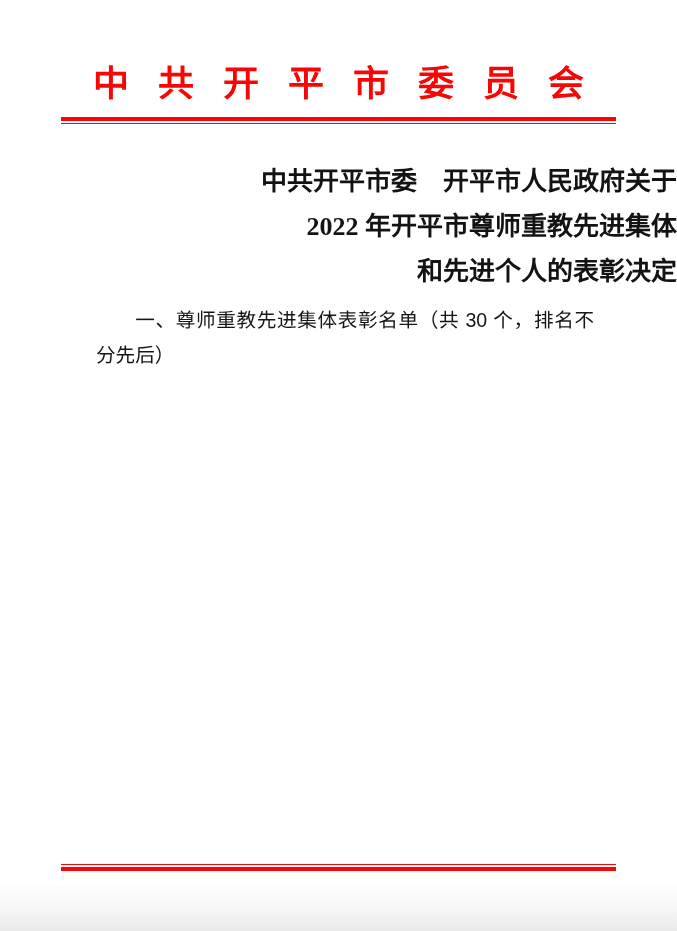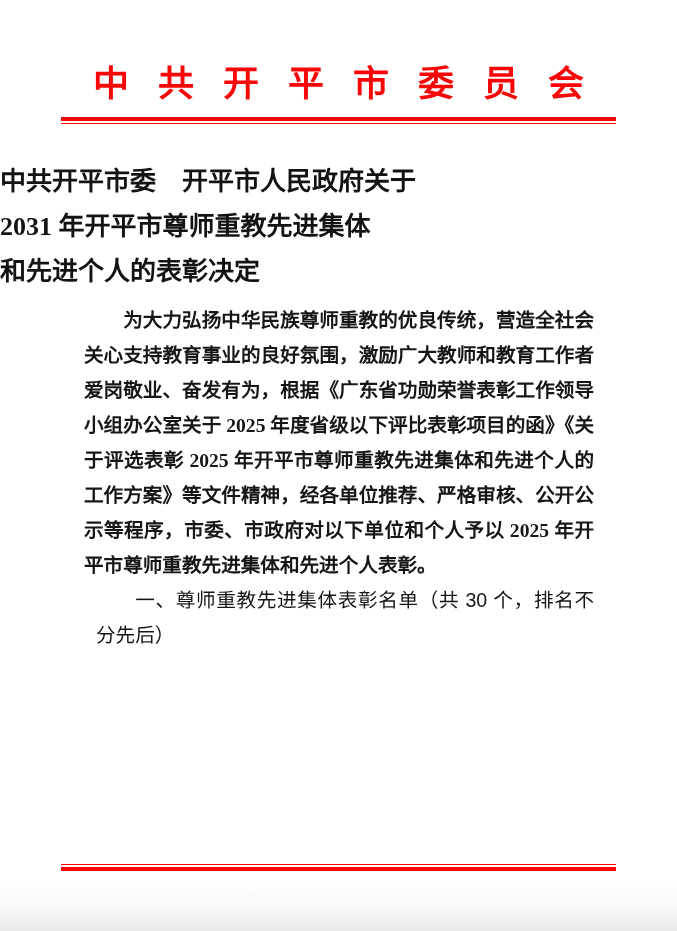--- a/index.html
+++ b/index.html
@@ -41,21 +41,21 @@
   .rule-bottom { top: 864px; }
   .rule .thick { height: 4px; background: var(--accent-red, #f80606); }
   .rule .gap { height: 2px; background: transparent; }
   .rule .thin { height: 1px; background: var(--accent-red, #f80606); }
   
   .doc-title {
     position: absolute;
     top: 159px;
     left: 0;
     right: 0;
-    text-align: left;
+    text-align: right;
     color: #131313;
     font-size: 26px;
     line-height: 45px;
     font-weight: 700;
   }
   
   .doc-body {
     position: absolute;
     top: 303px;
     left: 84px;
@@ -97,26 +97,25 @@
   <div class="org-name">中共开平市委员会</div>
 
   <div class="rule rule-top">
     <div class="thick"></div>
     <div class="gap"></div>
     <div class="thin"></div>
   </div>
 
   <div class="doc-title">
     <div>中共开平市委　开平市人民政府关于</div>
-    <div>2031 年开平市尊师重教先进集体</div>
+    <div>2022 年开平市尊师重教先进集体</div>
     <div>和先进个人的表彰决定</div>
   </div>
 
   <div class="doc-body">
-    <p class="para">为大力弘扬中华民族尊师重教的优良传统，营造全社会关心支持教育事业的良好氛围，激励广大教师和教育工作者爱岗敬业、奋发有为，根据《广东省功勋荣誉表彰工作领导小组办公室关于 2025 年度省级以下评比表彰项目的函》《关于评选表彰 2025 年开平市尊师重教先进集体和先进个人的工作方案》等文件精神，经各单位推荐、严格审核、公开公示等程序，市委、市政府对以下单位和个人予以 2025 年开平市尊师重教先进集体和先进个人表彰。</p>
     <p class="para section-heading">一、尊师重教先进集体表彰名单（共 30 个，排名不分先后）</p>
   </div>
 
   <div class="rule rule-bottom">
     <div class="thin"></div>
     <div class="gap"></div>
     <div class="thick"></div>
   </div>
 
   <div class="page-bottom-fade"></div>

